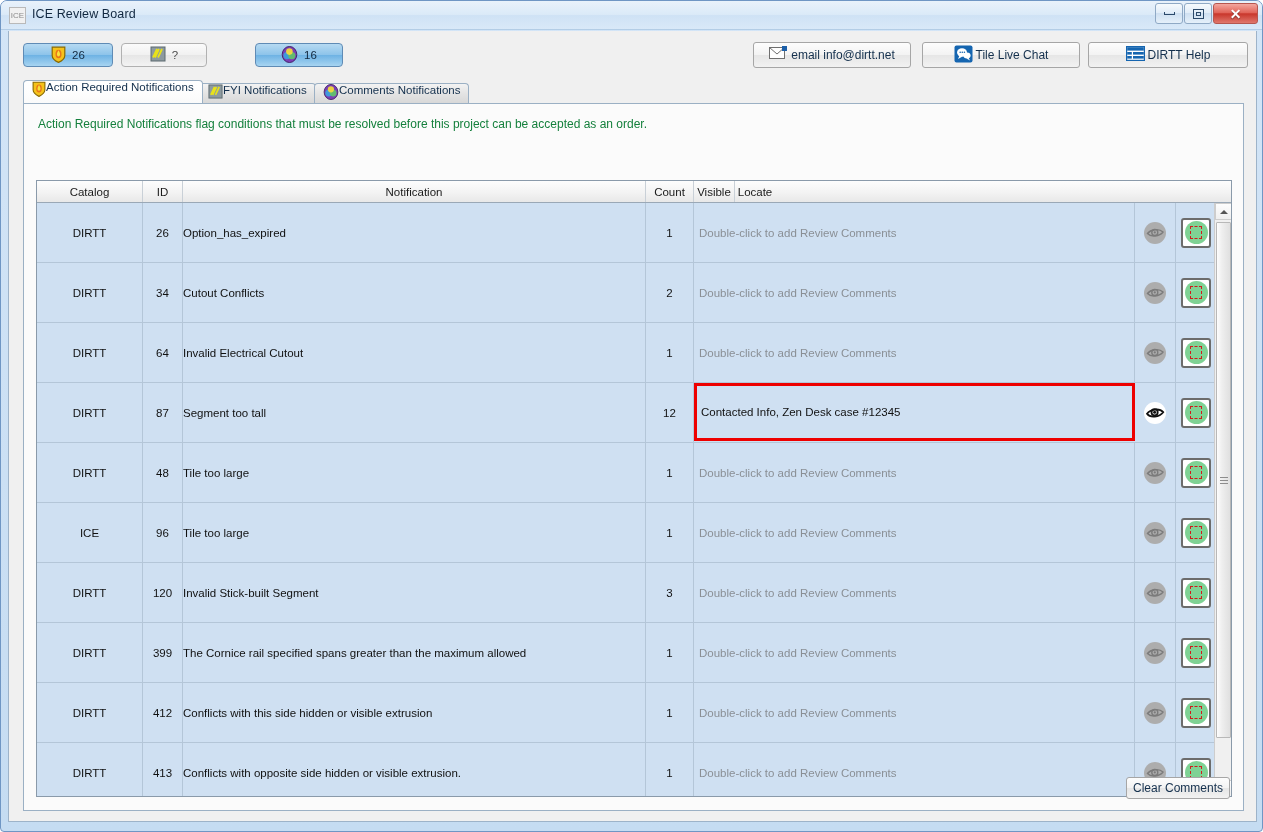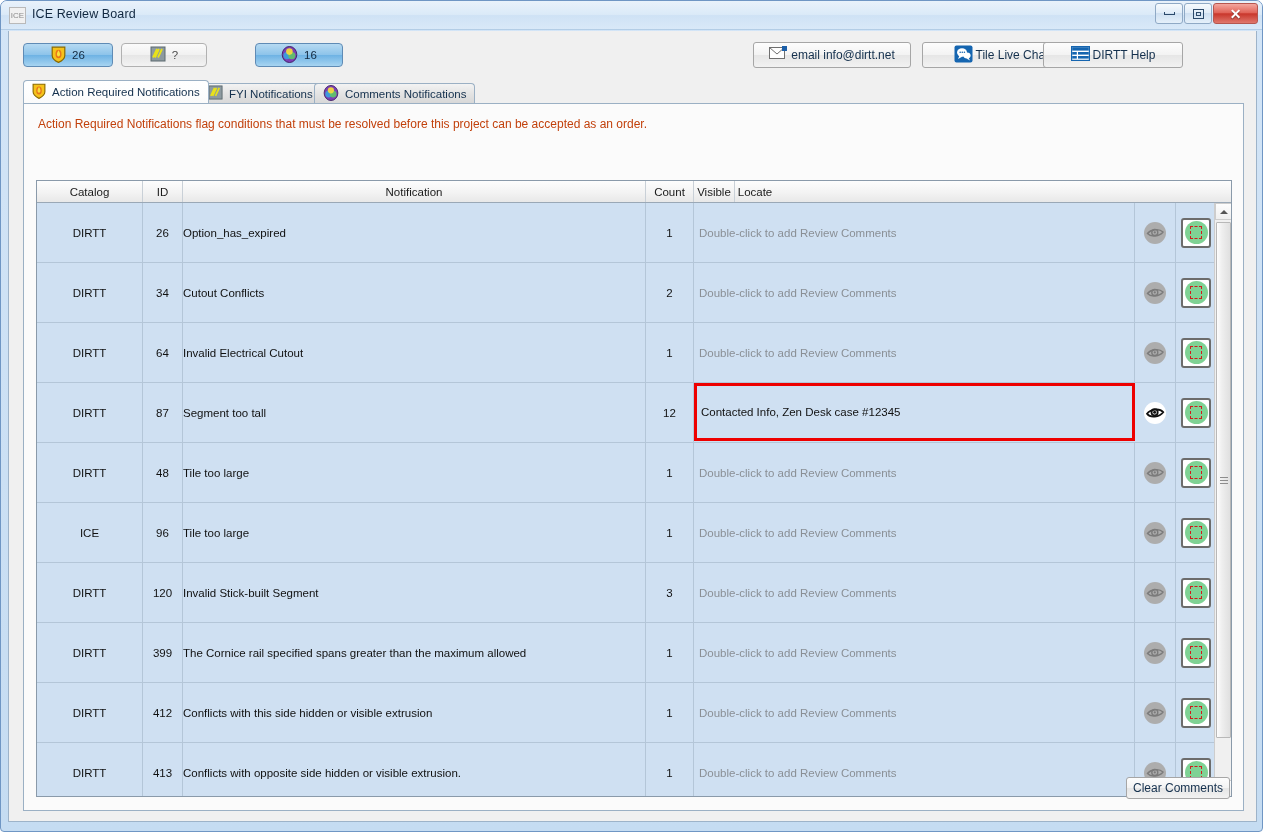--- a/index.html
+++ b/index.html
@@ -93,36 +93,36 @@
   .actionbtn {
     position: absolute; top: 11px; height: 26px;
     border: 1px solid #a6a6a6;
     border-radius: 3px;
     background: linear-gradient(to bottom, #fdfdfd 0%, #f3f3f3 48%, #e6e6e6 52%, #f2f2f2 100%);
     display: flex; align-items: center; justify-content: center; gap: 3px;
     font-size: 12px; color: #14304d;
   }
   #btn-email { left: 744px; width: 158px; }
   #btn-chat  { left: 913px; width: 158px; }
-  #btn-help  { left: 1034px; width: 140px; text-align: right; }
+  #btn-help  { left: 1079px; width: 160px; text-align: right; }
 
   
   .ico { display: inline-block; flex: none; }
 
   
   .tabstrip {
     position: absolute; left: 14px; top: 50px;
     width: 1221px; height: 22px;
   }
   .tab {
     position: absolute; bottom: 0; height: 20px;
     border: 1px solid #9bb0c4;
     border-bottom: none;
     border-radius: 4px 4px 0 0;
-    display: flex; align-items: center; gap: 6px;
+    display: flex; align-items: flex-start; 
     padding: 0 8px;
     font-size: 11.5px; color: #14304d;
     background: linear-gradient(to bottom, #f3f3f3 0%, #e4e4e4 50%, #d8d8d8 100%);
     margin-top: 9px;
   }
   .tab.active {
     height: 23px;
     background: linear-gradient(to bottom, #ffffff 0%, #fdfdfd 60%, #fafafa 100%);
     border-color: #9bb0c4;
     z-index: 3;
@@ -133,21 +133,21 @@
 
   
   .tabbody {
     position: absolute; left: 14px; top: 72px;
     width: 1221px; height: 708px;
     background: #fbfbfb;
     border: 1px solid #9bb0c4;
   }
   .desc {
     position: absolute; left: 14px; top: 13px;
-    font-size: 12px; color: #c2410c;
+    font-size: 12px; color: #15803d;
   }
 
   
   .grid {
     position: absolute; left: 12px; top: 76px;
     width: 1196px; height: 617px;
     border: 1px solid #8a9aaa;
     background: #ffffff;
     overflow: hidden;
   }

